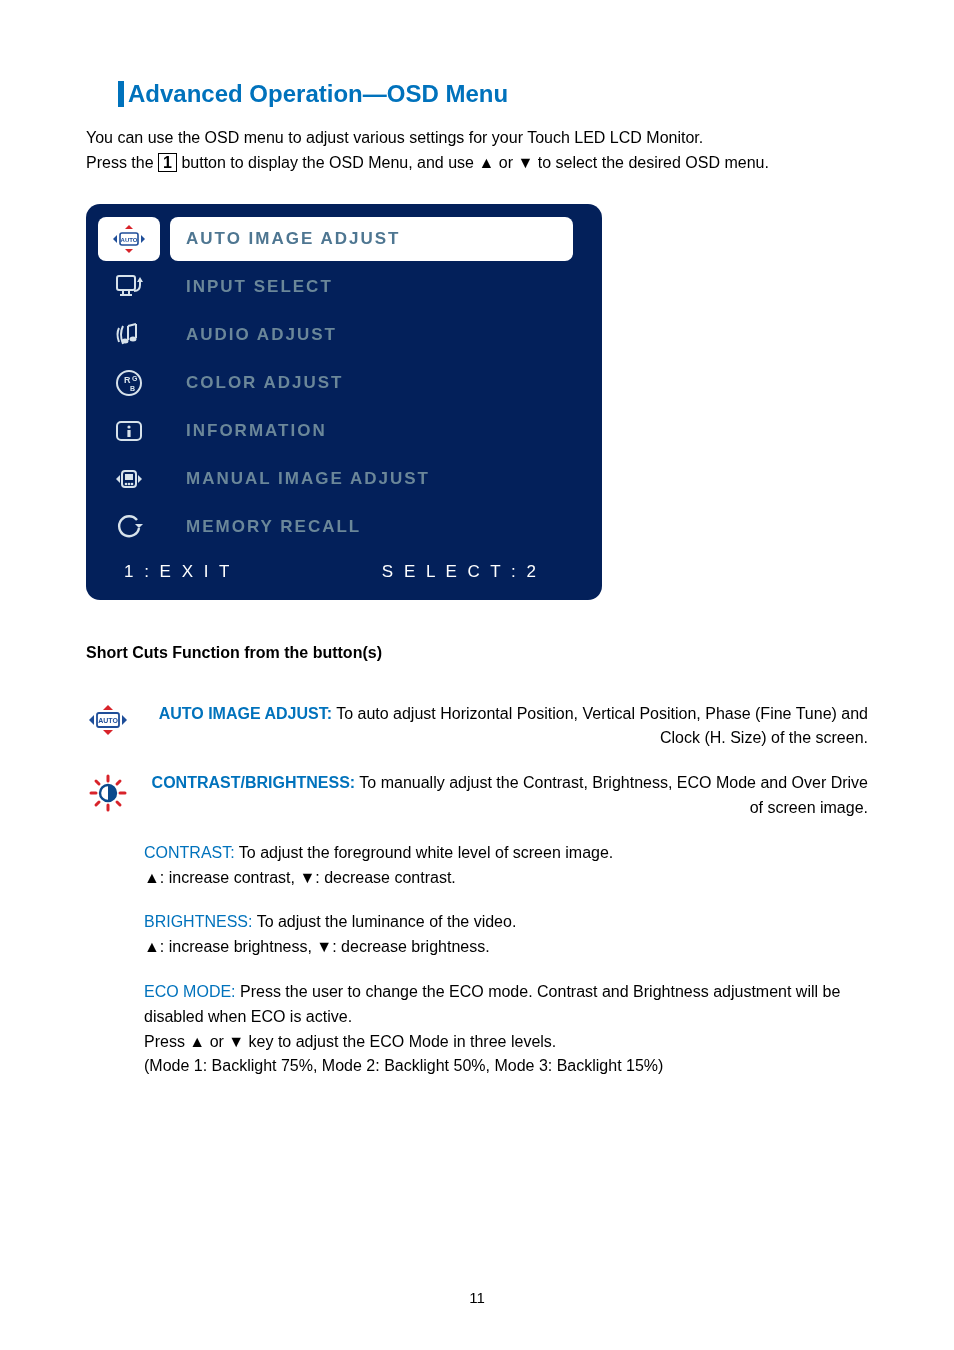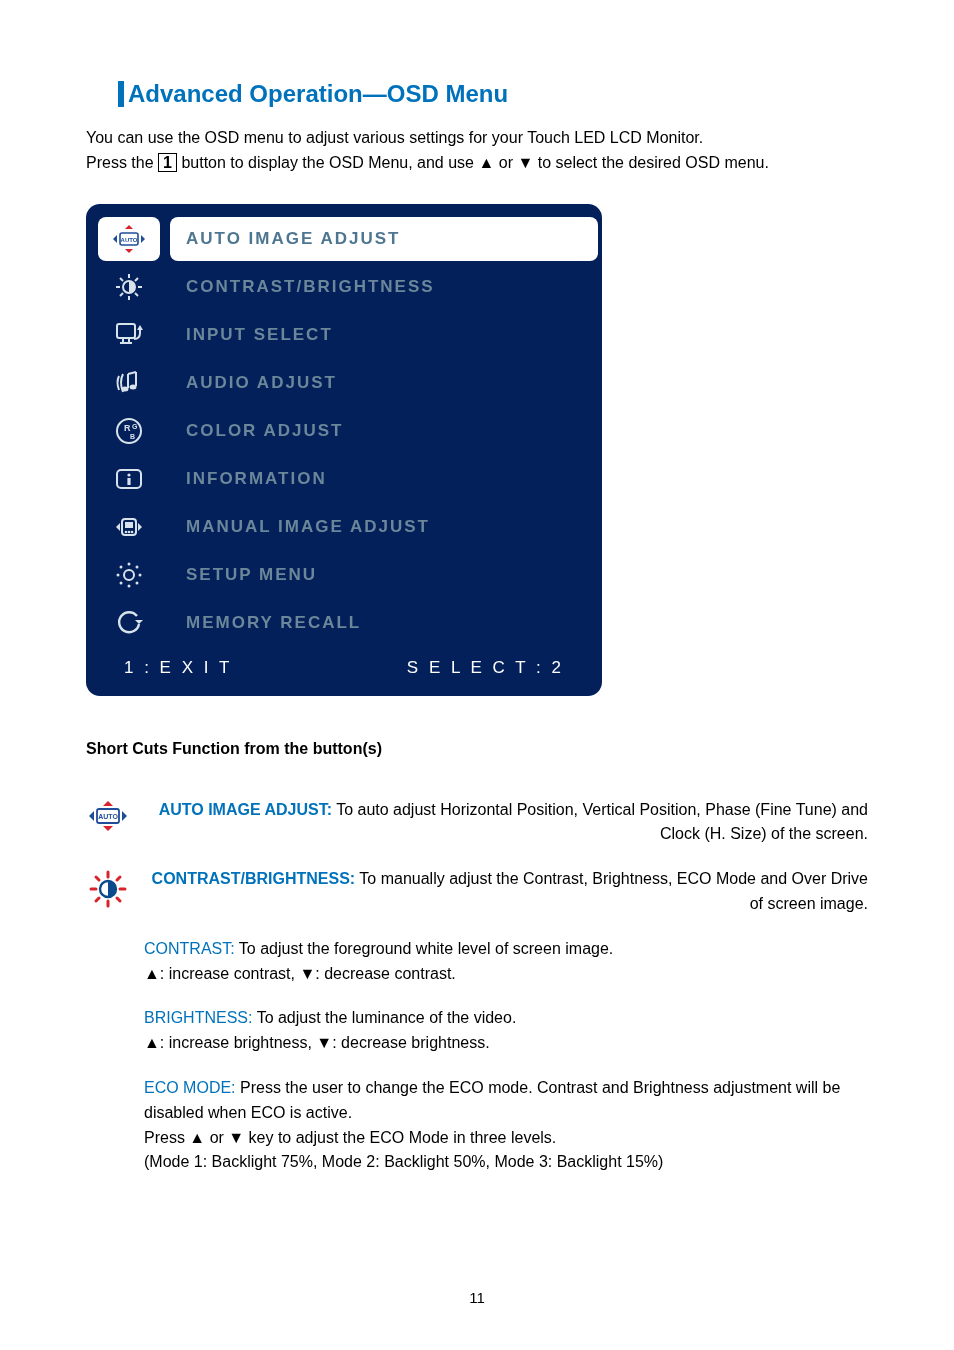--- a/index.html
+++ b/index.html
@@ -40,21 +40,21 @@
     padding: 0 4px;
     font-weight: 700;
     line-height: 1.1;
   }
 
   
   .osd {
     width: 516px;
     background: #03205a;
     border-radius: 14px;
-    padding: 12px 4px 18px 12px;
+    padding: 12px 29px 18px 12px;
     margin-bottom: 44px;
   }
   .osd-row {
     display: flex;
     align-items: center;
     height: 46px;
     gap: 10px;
     margin-bottom: 2px;
   }
   .osd-icon-cell {
@@ -165,39 +165,20 @@
         <polygon points="20,29 24,25 16,25" fill="#d8232a"></polygon>
         <polygon points="4,15 8,11 8,19" fill="#1f4e99"></polygon>
         <polygon points="36,15 32,11 32,19" fill="#1f4e99"></polygon>
         <rect x="11" y="9" width="18" height="12" rx="2" fill="none" stroke="#1f4e99" stroke-width="1.6"></rect>
         <text x="20" y="18" font-size="6" font-family="Arial" font-weight="700" text-anchor="middle" fill="#1f4e99">AUTO</text>
       </svg>
     </div>
     <div class="osd-label-cell">AUTO IMAGE ADJUST</div>
   </div>
 
-  <div class="osd-row">
-    <div class="osd-icon-cell">
-      <svg width="30" height="30" viewBox="0 0 30 30">
-        <circle cx="15" cy="15" r="6" fill="none" stroke="#d7e2eb" stroke-width="2"></circle>
-        <path d="M15 15 L15 9 A6 6 0 0 1 15 21 Z" fill="#d7e2eb"></path>
-        <g stroke="#d7e2eb" stroke-width="2">
-          <line x1="15" y1="2" x2="15" y2="6"></line>
-            <line x1="15" y1="24" x2="15" y2="28"></line>
-          <line x1="2" y1="15" x2="6" y2="15"></line>
-            <line x1="24" y1="15" x2="28" y2="15"></line>
-          <line x1="6" y1="6" x2="9" y2="9"></line>
-            <line x1="21" y1="21" x2="24" y2="24"></line>
-          <line x1="21" y1="9" x2="24" y2="6"></line>
-            <line x1="6" y1="24" x2="9" y2="21"></line>
-        </g>
-      </svg>
-    </div>
-    <div class="osd-label-cell">CONTRAST/BRIGHTNESS</div>
-  </div>
 
   <div class="osd-row">
     <div class="osd-icon-cell">
       <svg width="30" height="28" viewBox="0 0 30 28">
         <rect x="3" y="3" width="18" height="14" rx="2" fill="none" stroke="#d7e2eb" stroke-width="2"></rect>
         <line x1="9" y1="17" x2="9" y2="22" stroke="#d7e2eb" stroke-width="2"></line>
         <line x1="15" y1="17" x2="15" y2="22" stroke="#d7e2eb" stroke-width="2"></line>
         <line x1="6" y1="22" x2="18" y2="22" stroke="#d7e2eb" stroke-width="2"></line>
         <path d="M20 18 Q26 18 26 12 L26 8" fill="none" stroke="#d7e2eb" stroke-width="2"></path>
         <polygon points="26,4 23,9 29,9" fill="#d7e2eb"></polygon>
@@ -251,38 +232,20 @@
         <rect x="10" y="6" width="14" height="16" rx="3" fill="none" stroke="#d7e2eb" stroke-width="2"></rect>
         <rect x="13" y="9" width="8" height="6" fill="#d7e2eb"></rect>
         <circle cx="14" cy="19" r="1.3" fill="#d7e2eb"></circle>
         <circle cx="17" cy="19" r="1.3" fill="#d7e2eb"></circle>
         <circle cx="20" cy="19" r="1.3" fill="#d7e2eb"></circle>
       </svg>
     </div>
     <div class="osd-label-cell">MANUAL IMAGE ADJUST</div>
   </div>
 
-  <div class="osd-row">
-    <div class="osd-icon-cell">
-      <svg width="28" height="28" viewBox="0 0 28 28">
-        <circle cx="14" cy="14" r="5" fill="none" stroke="#d7e2eb" stroke-width="2"></circle>
-        <g fill="#d7e2eb">
-          <circle cx="14" cy="3" r="1.5"></circle>
-            <circle cx="14" cy="25" r="1.5"></circle>
-          <circle cx="3" cy="14" r="1.5"></circle>
-            <circle cx="25" cy="14" r="1.5"></circle>
-          <circle cx="6" cy="6" r="1.5"></circle>
-            <circle cx="22" cy="22" r="1.5"></circle>
-          <circle cx="22" cy="6" r="1.5"></circle>
-            <circle cx="6" cy="22" r="1.5"></circle>
-        </g>
-      </svg>
-    </div>
-    <div class="osd-label-cell">SETUP MENU</div>
-  </div>
 
   <div class="osd-row">
     <div class="osd-icon-cell">
       <svg width="28" height="26" viewBox="0 0 28 26">
         <path d="M22 6 A10 10 0 1 0 24 14" fill="none" stroke="#d7e2eb" stroke-width="2.4"></path>
         <polygon points="24,14 20,10 28,10" fill="#d7e2eb"></polygon>
       </svg>
     </div>
     <div class="osd-label-cell">MEMORY RECALL</div>
   </div>

